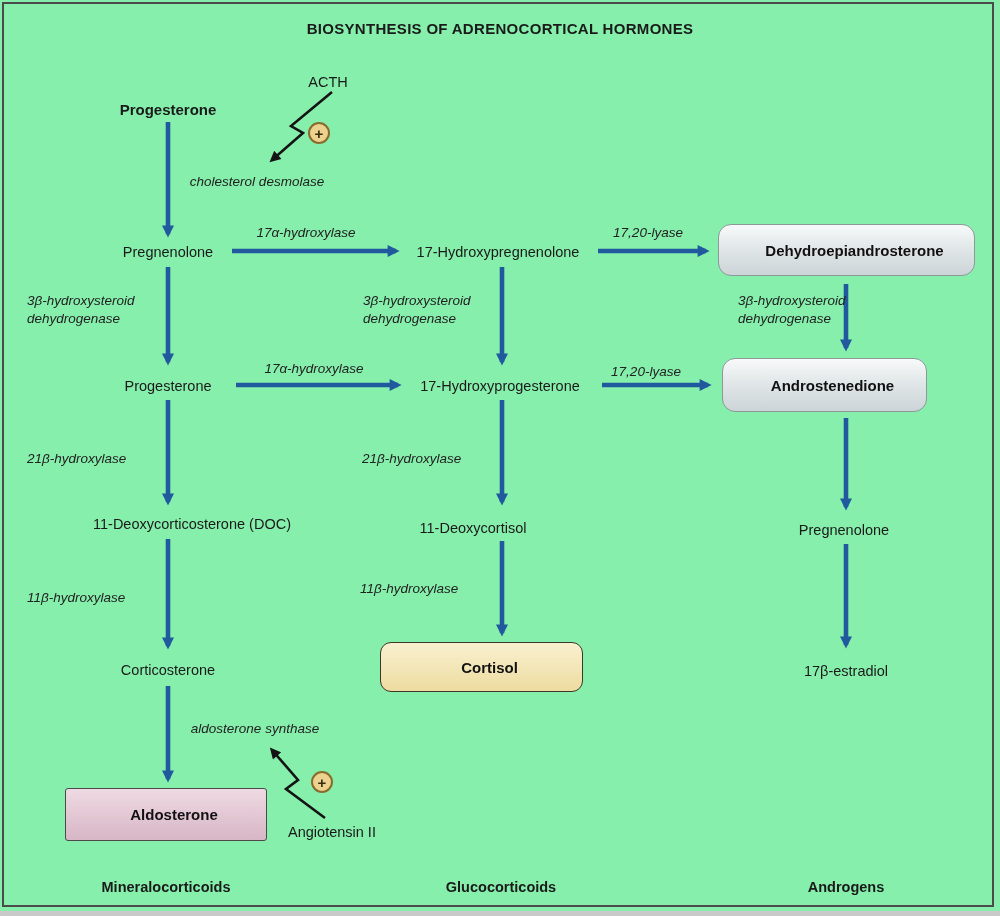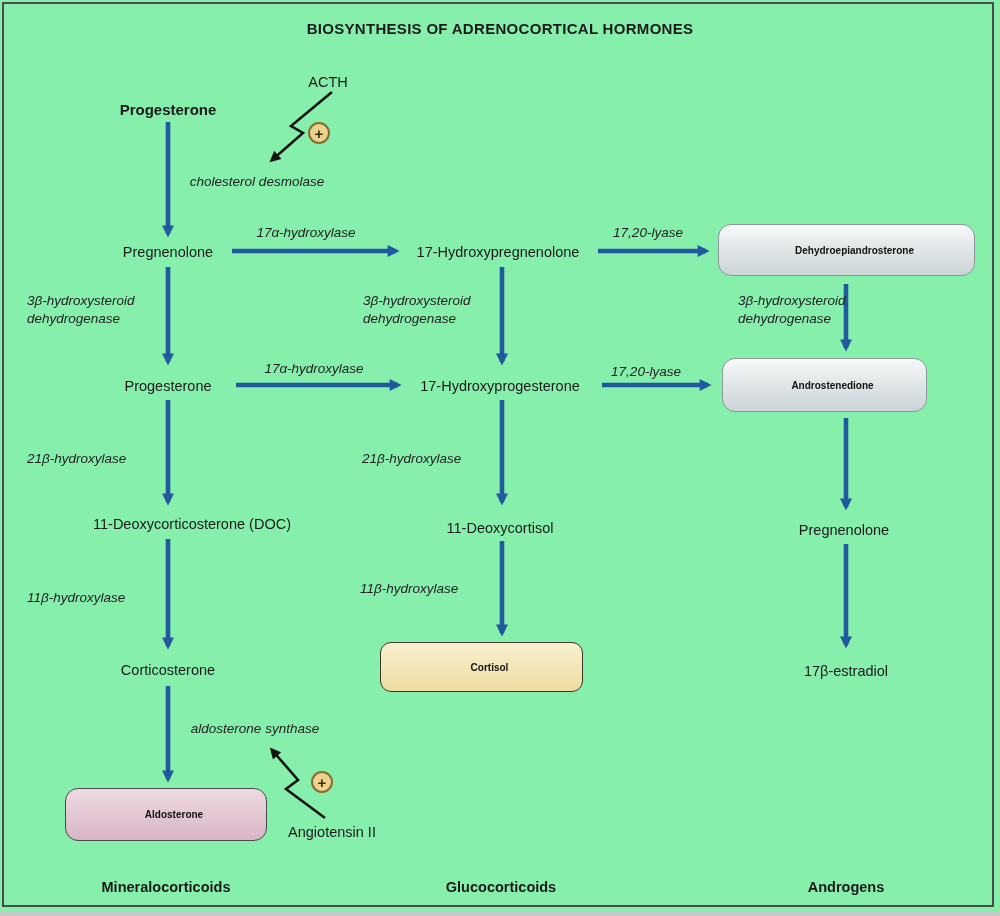--- a/index.html
+++ b/index.html
@@ -12,33 +12,33 @@
   svg.arrows{position:absolute;left:0;top:0;}
   .lbl{position:absolute;white-space:nowrap;transform:translate(-50%,-50%);font-size:14.5px;}
   .lbl-left{position:absolute;white-space:nowrap;font-size:13.5px;}
   .bold{font-weight:bold;}
   .title{font-size:15px;font-weight:bold;letter-spacing:.3px;}
   .enzyme{font-style:italic;font-size:13.5px;color:#222;}
   .enzyme-block{line-height:18px;}
   .category{font-weight:bold;font-size:14.5px;}
   .node-box{
     position:absolute;display:flex;align-items:center;justify-content:center;
-    box-sizing:border-box;font-weight:bold;font-size:10px;color:#111;padding-left:16px;
+    box-sizing:border-box;font-weight:bold;font-size:15px;color:#111;padding-left:16px;
   }
   .box-gray{
     background:linear-gradient(180deg,#f8fafa 0%,#e6ebec 35%,#ccd4d7 100%);
     border:1.5px solid #8e989b;border-radius:13px;
   }
   .box-yellow{
     background:linear-gradient(180deg,#f9f0cf 0%,#eddca0 100%);
     border:1.5px solid #3c372b;border-radius:11px;
   }
   .box-pink{
     background:linear-gradient(180deg,#eedae3 0%,#d8b6c5 100%);
-    border:1.5px solid #4a4a4a;border-radius:13px;
+    border:1.5px solid #4a4a4a;border-radius:3px;
   }
   .plus-badge{
     position:absolute;width:22px;height:22px;border-radius:50%;
     background:#ecd28e;border:2px solid #8a6b2e;box-sizing:border-box;
     display:flex;align-items:center;justify-content:center;
     transform:translate(-50%,-50%);
     font-weight:bold;font-size:15px;color:#3a2c0d;line-height:1;
   }
 </style>
 </head>
@@ -109,21 +109,21 @@
 
   <div class="lbl" style="left:168px;top:386px;">Progesterone</div>
   <div class="lbl enzyme" style="left:314px;top:368px;">17α-hydroxylase</div>
   <div class="lbl" style="left:500px;top:386px;">17-Hydroxyprogesterone</div>
   <div class="lbl enzyme" style="left:646px;top:371px;">17,20-lyase</div>
 
   <div class="lbl-left enzyme" style="left:27px;top:451px;">21β-hydroxylase</div>
   <div class="lbl-left enzyme" style="left:362px;top:451px;">21β-hydroxylase</div>
 
   <div class="lbl" style="left:168px;top:524px;margin-left:24px;">11-Deoxycorticosterone (DOC)</div>
-  <div class="lbl" style="left:500px;top:528px;">11-Deoxycortisol</div>
+  <div class="lbl" style="left:473px;top:528px;">11-Deoxycortisol</div>
 
   <div class="lbl-left enzyme" style="left:27px;top:590px;">11β-hydroxylase</div>
   <div class="lbl-left enzyme" style="left:360px;top:581px;">11β-hydroxylase</div>
 
   <div class="lbl" style="left:168px;top:670px;">Corticosterone</div>
   <div class="lbl enzyme" style="left:255px;top:728px;">aldosterone synthase</div>
   <div class="plus-badge" style="left:322px;top:782px;">+</div>
   <div class="lbl" style="left:332px;top:832px;">Angiotensin II</div>
 
   <div class="lbl" style="left:844px;top:530px;">Pregnenolone</div>

